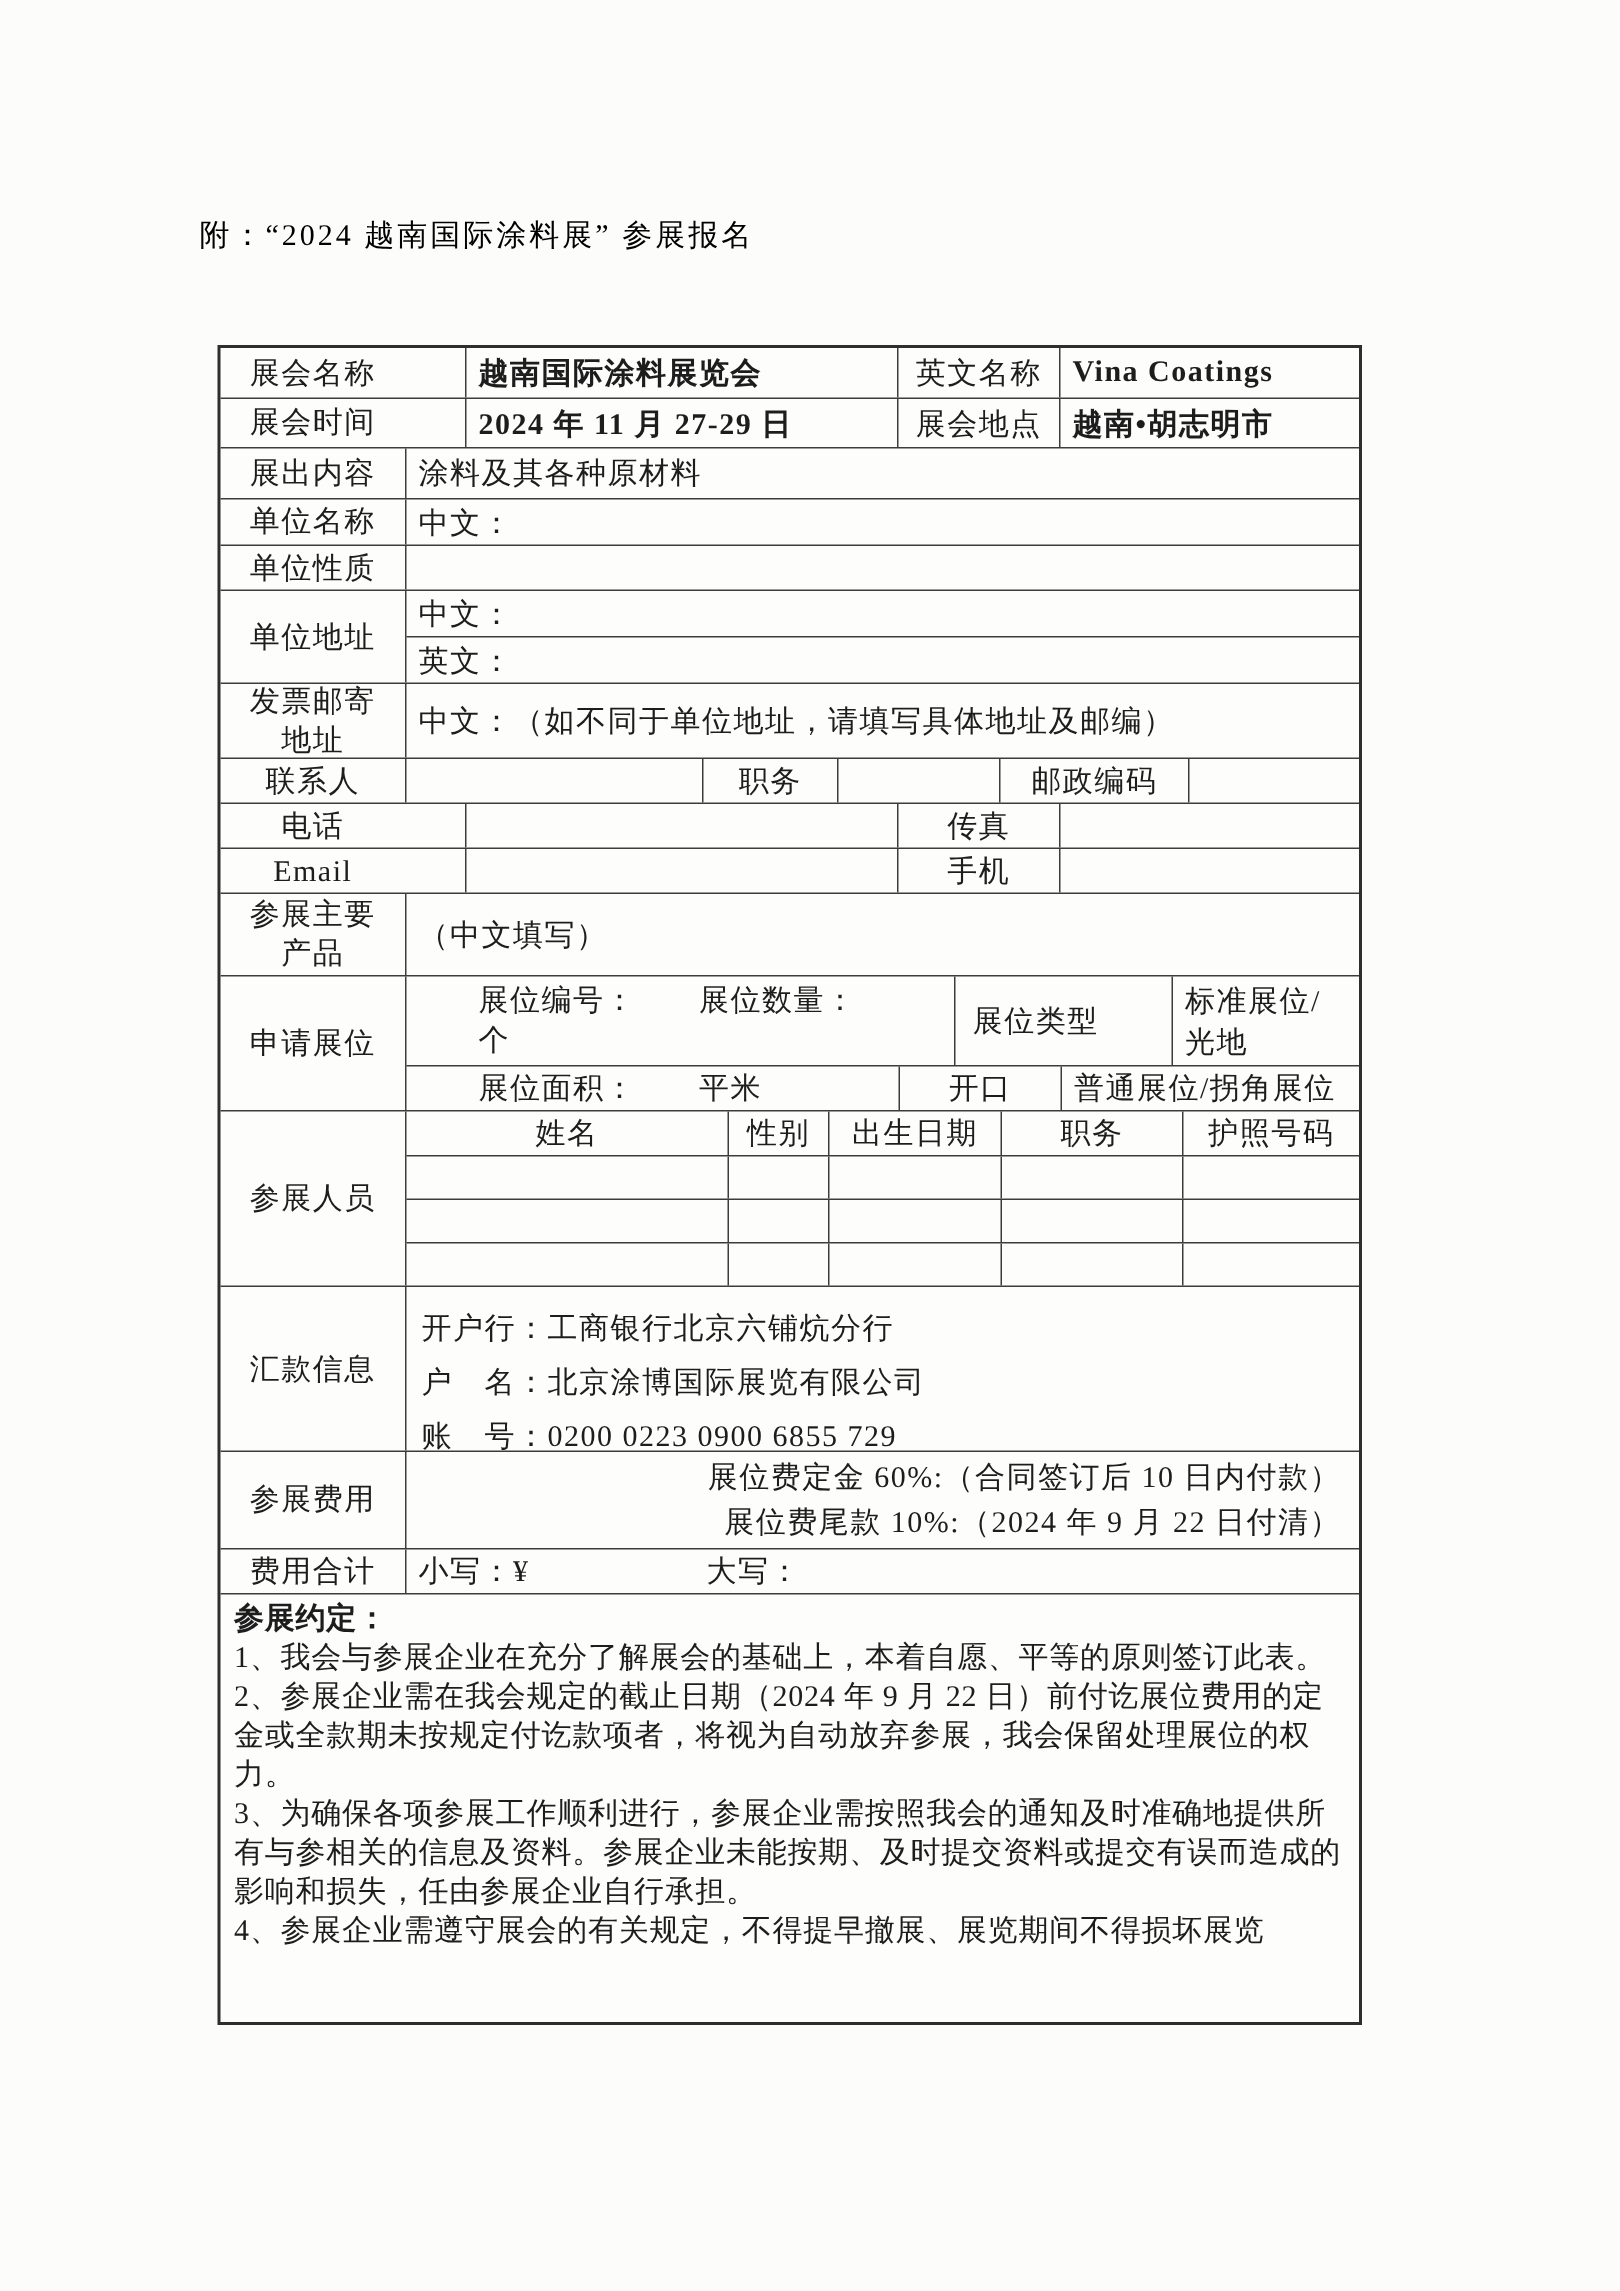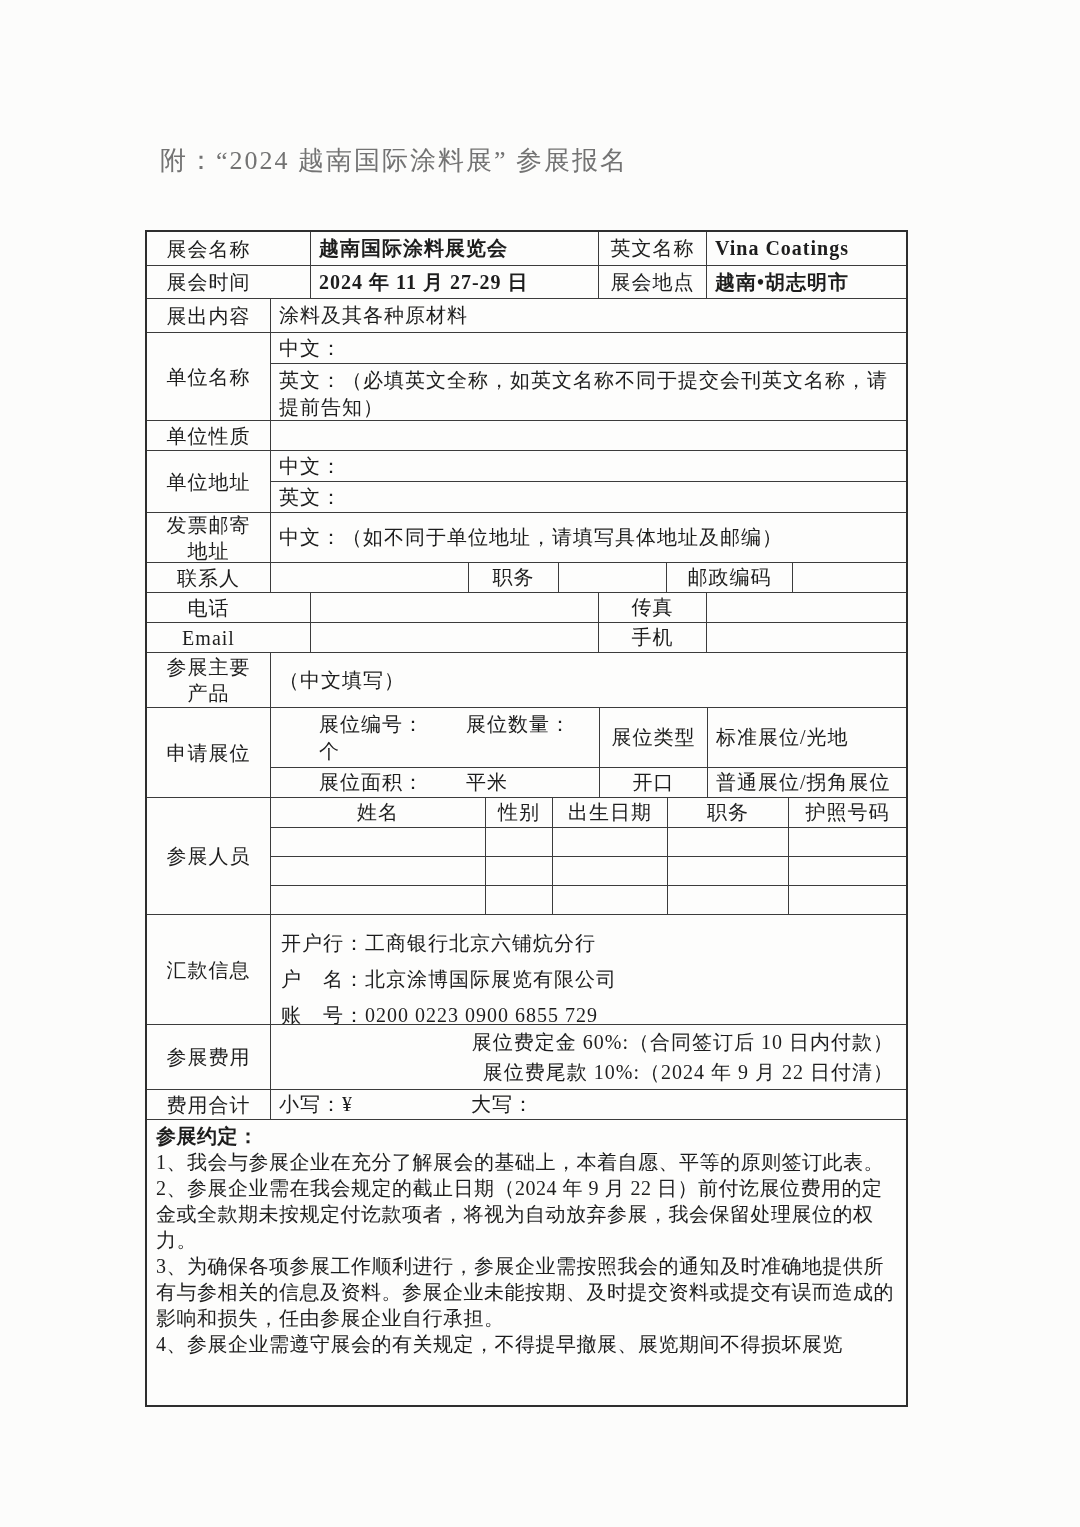--- a/index.html
+++ b/index.html
@@ -5,22 +5,22 @@
   * { margin:0; padding:0; box-sizing:border-box; }
   body {
     width:1080px; height:1527px;
     background:#fcfcfb;
     font-family:"Liberation Serif","DejaVu Serif",serif;
     color:#1d1d1d;
     position:relative;
     overflow:hidden;
   }
   .doc-title {
-    position:absolute; left:160px; top:143px;
-    font-size:26px; letter-spacing:2px; color:#737373;
+    position:absolute; left:133px; top:143px;
+    font-size:20px; letter-spacing:2px; color:#000000;
   }
   .form {
     position:absolute; left:145px; top:230px; width:763px;
     border:2px solid #2e2e2e;
     background:#fdfdfc;
   }
   .band { display:flex; border-top:1px solid #3c3c3c; }
   .band:first-child { border-top:none; }
   .lbl {
     flex:0 0 123px; width:123px;
@@ -58,21 +58,21 @@
   .w-c1 { flex:0 0 198px; }  
   .w-c2 { flex:0 0 90px; }   
   .w-c3 { flex:0 0 108px; }
   .w-c4 { flex:0 0 126px; }  
   .w-s1 { flex:0 0 214px; }  
   .w-s2 { flex:0 0 67px; }   
   .w-s3 { flex:0 0 115px; }  
   .w-s4 { flex:0 0 121px; }  
   .h33 { height:33px; } .h34 { height:34px; } .h30 { height:30px; }
   .h50 { height:50px; } .h55 { height:55px; } .h57 { height:57px; }
-  .h31 { height:31px; } .h59 { height:59px; } .h29 { height:29px; }
+  .h31 { height:31px; } .h59 { height:59px;gap:37px; } .h29 { height:29px; }
   .h110 { height:110px; } .h65 { height:65px; }
 </style>
 </head>
 <body>
 
 <div class="doc-title">附：“2024 越南国际涂料展” 参展报名</div>
 
 <div class="form">
 
   <div class="band h33">
@@ -92,23 +92,20 @@
   <div class="band h34">
     <div class="lbl">展出内容</div>
     <div class="cell grow">涂料及其各种原材料</div>
   </div>
 
   <div class="band">
     <div class="lbl">单位名称</div>
     <div class="rightbox">
       <div class="subrow h30">
         <div class="cell grow">中文：</div>
-      </div>
-      <div class="subrow h57">
-        <div class="cell grow multiline">英文：（必填英文全称，如英文名称不同于提交会刊英文名称，请提前告知）</div>
       </div>
     </div>
   </div>
 
   <div class="band h30">
     <div class="lbl">单位性质</div>
     <div class="cell grow"></div>
   </div>
 
   <div class="band">

